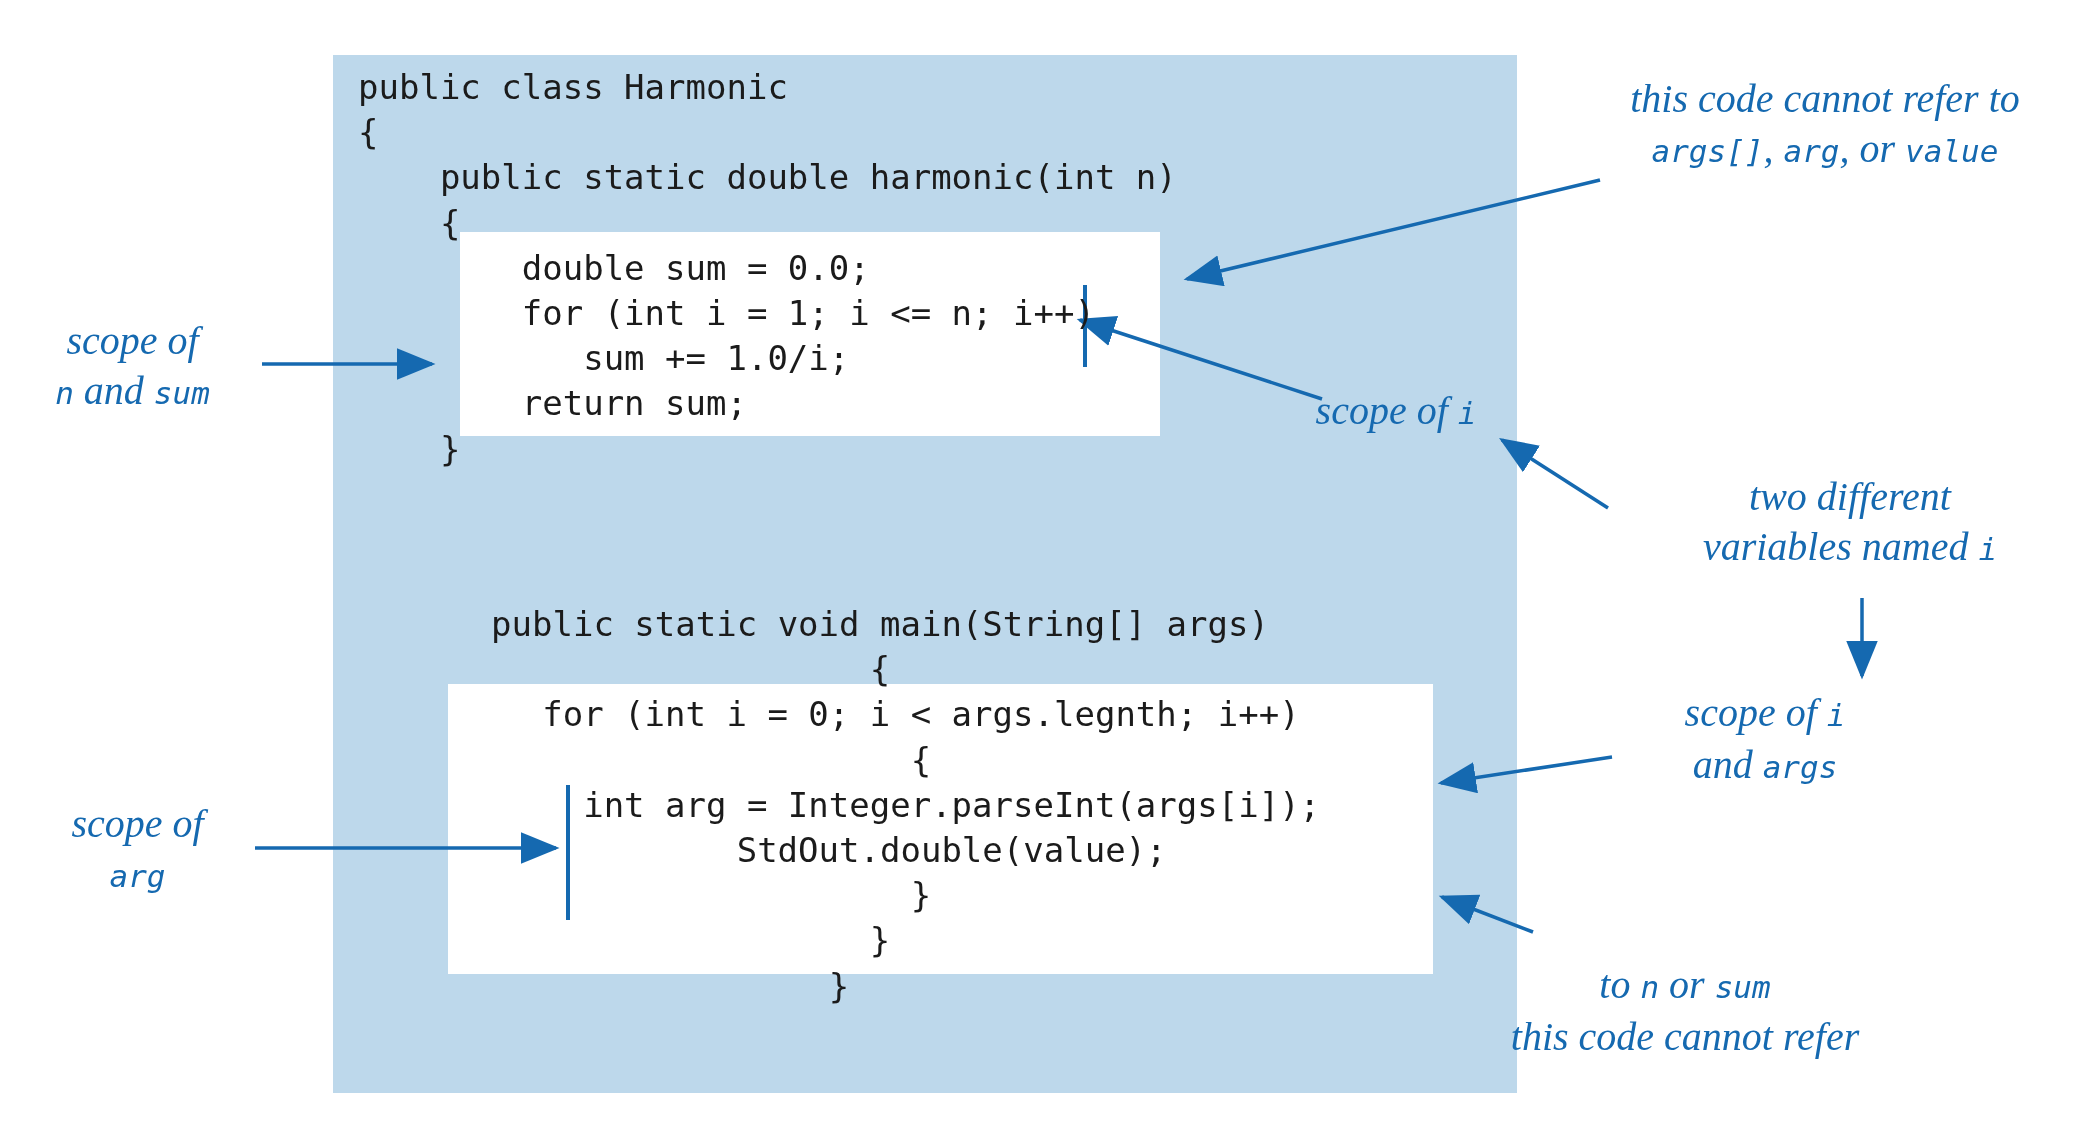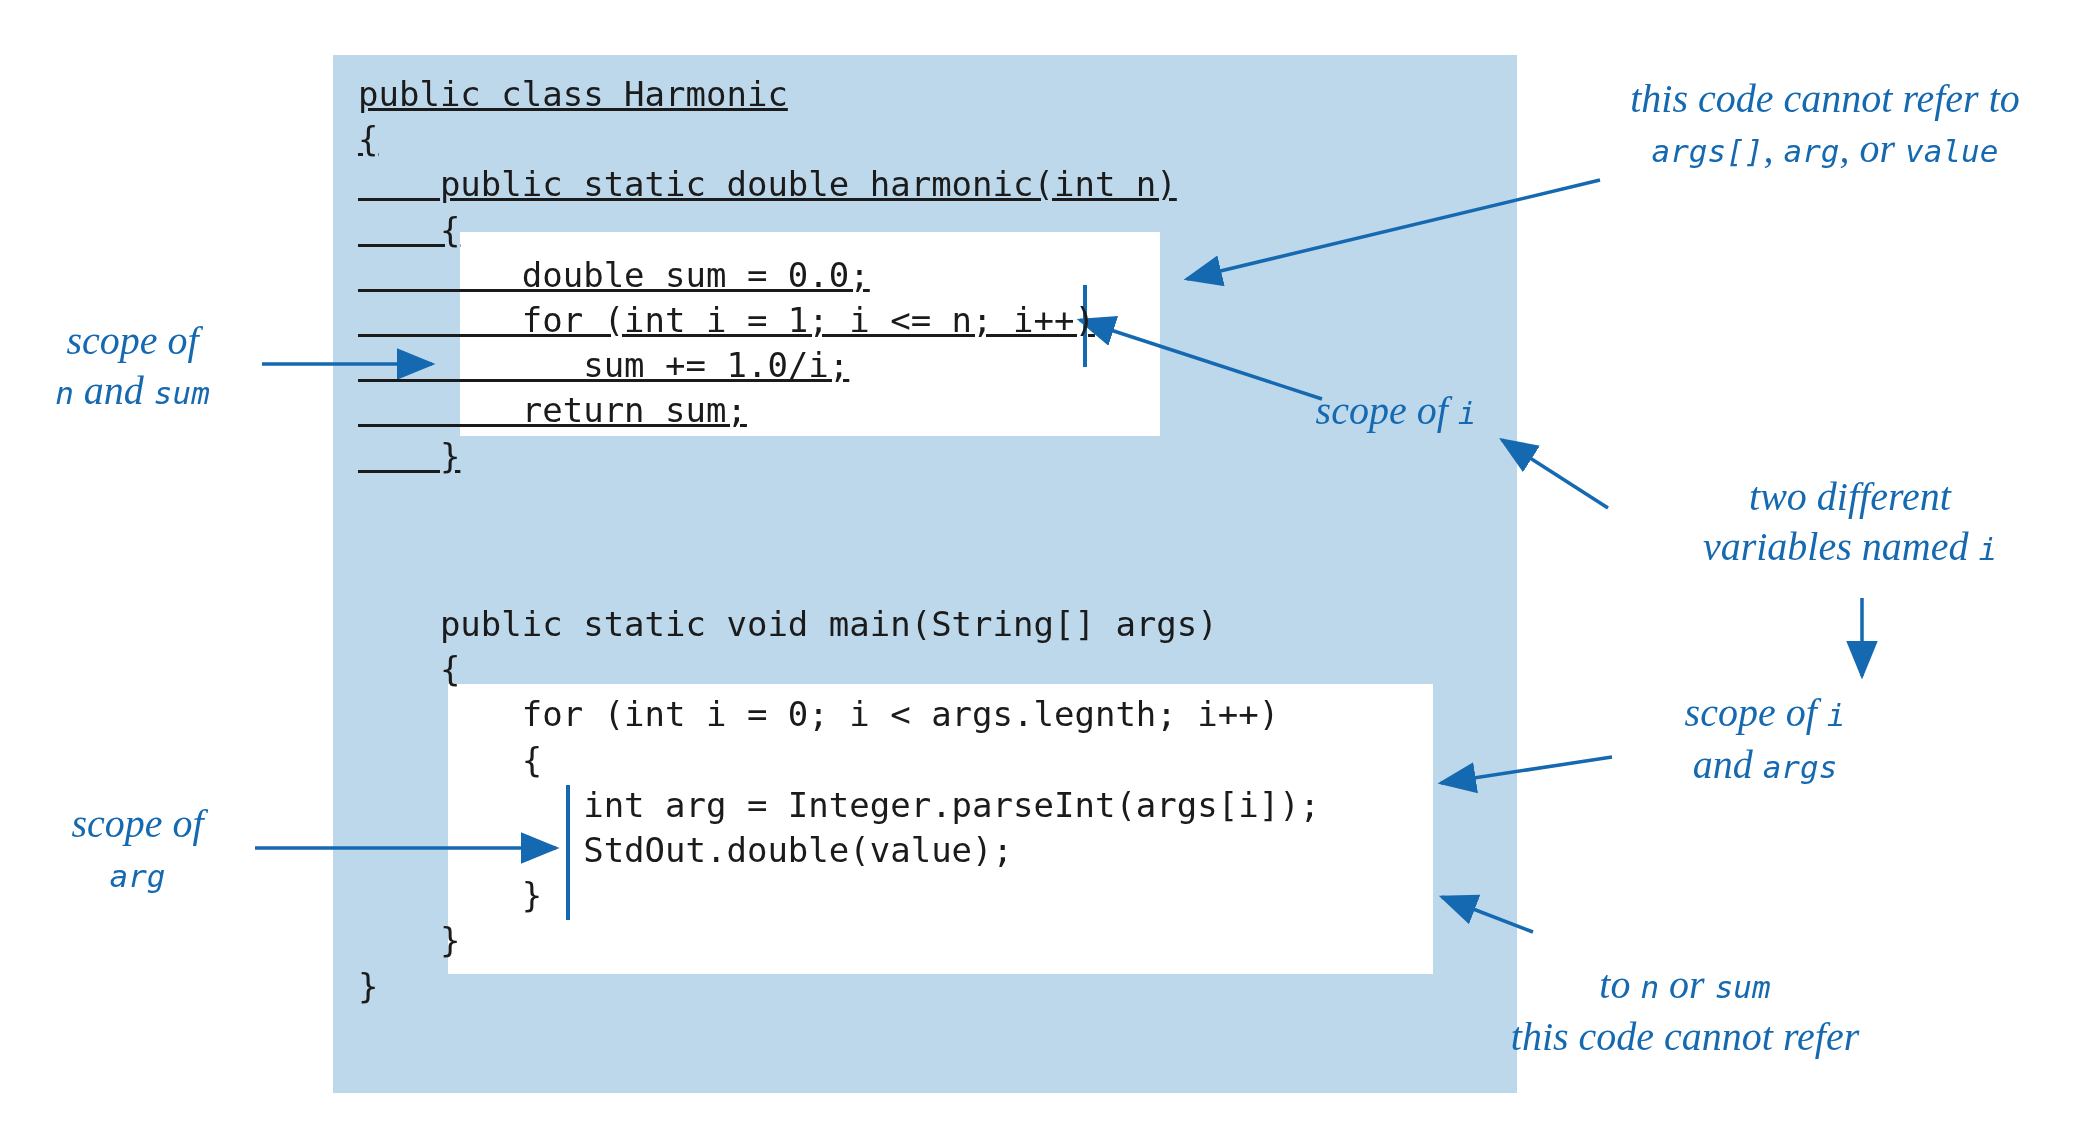--- a/index.html
+++ b/index.html
@@ -11,22 +11,22 @@
     position:absolute;left:333px;top:55px;width:1184px;height:1038px;
     z-index:1;
   }
   .scope-box{position:absolute;background:#ffffff;z-index:2;}
   #box-harmonic{left:460px;top:232px;width:700px;height:204px;}
   #box-main{left:448px;top:684px;width:985px;height:290px;}
   .code-block{
     position:absolute;left:358px;z-index:4;
     font-family:"DejaVu Sans Mono",monospace;font-size:34px;color:#1b1b1b;
   }
-  #code-a{top:72px;text-decoration:underline;}
-  #code-b{top:602px;}
+  #code-a{top:65px;}
+  #code-b{top:602px;text-align:center;}
   .code-line{white-space:pre;height:45.2px;line-height:45.2px;}
   svg.overlay{position:absolute;left:0;top:0;z-index:3;pointer-events:none;}
   .arrow{stroke:#1569b0;stroke-width:3.5;fill:none;}
   .scope-bar{stroke:#1569b0;stroke-width:4;fill:none;}
   .annotation{
     position:absolute;z-index:5;text-align:center;color:#1569b0;
     font-family:"Liberation Serif",serif;font-style:italic;
     font-size:40px;line-height:50px;
   }
   .annotation .mono{

